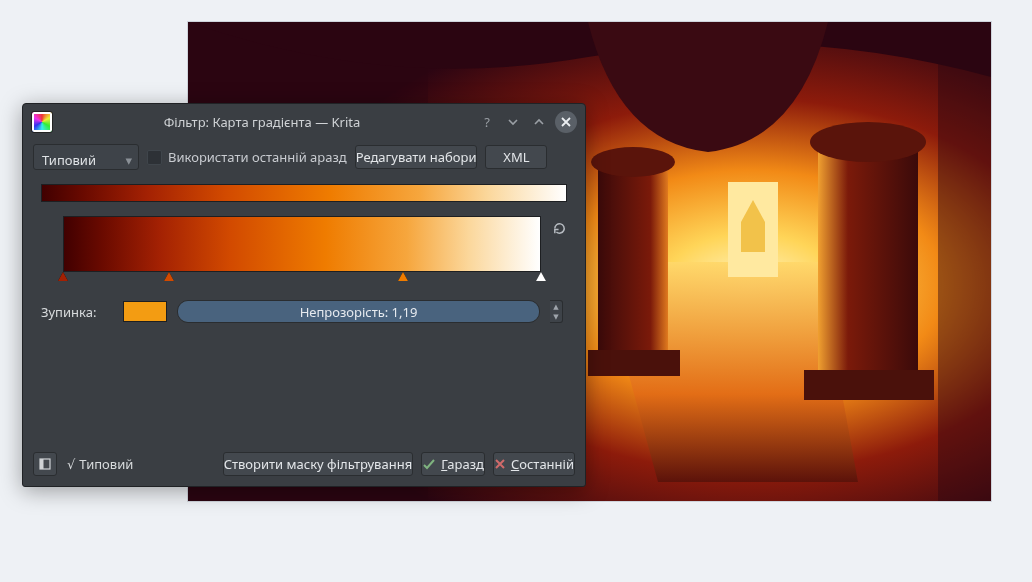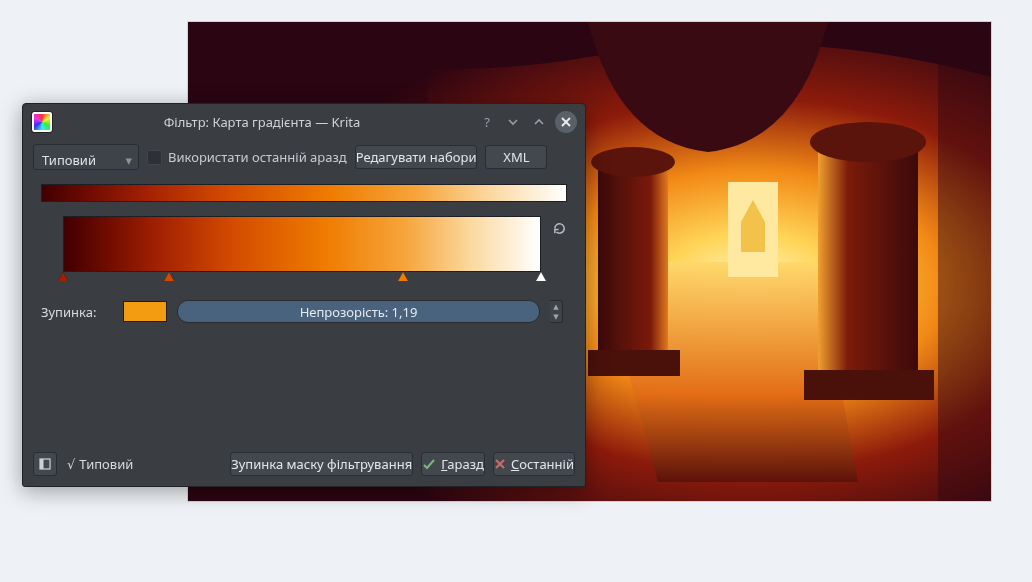--- a/index.html
+++ b/index.html
@@ -176,21 +176,21 @@
           <rect x="1" y="1" width="10" height="10" fill="none" stroke="#cfd2d5" stroke-width="1.2"></rect>
           <rect x="1" y="1" width="3.5" height="10" fill="#cfd2d5"></rect>
         </svg>
     </div>
     <label class="chk2">
       <span class="mk">√</span>
       <span>Типовий</span>
     </label>
     <div style="flex:1"></div>
     <div class="btn">
-      <span>Зупинка маску фільтрування</span>
+      <span>Створити маску фільтрування</span>
     </div>
     <div class="btn">
       <span class="ico">
           <svg width="14" height="14" viewBox="0 0 14 14">
             <path d="M2 8 L5 11 L12 3" stroke="#7fb37f" stroke-width="2" fill="none"></path>
           </svg>
         </span>
       <span><span class="underline">Г</span><span>аразд</span></span>
     </div>
     <div class="btn">

